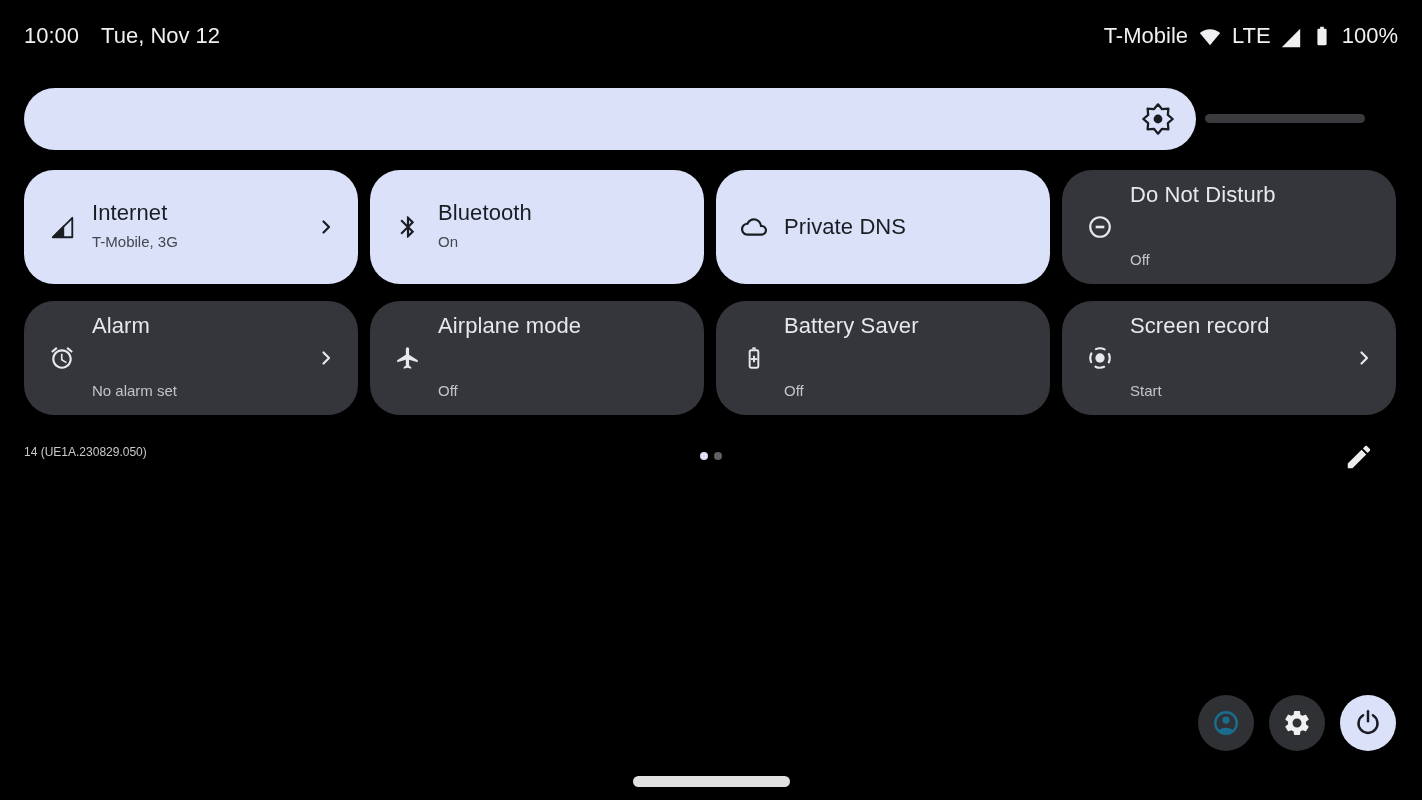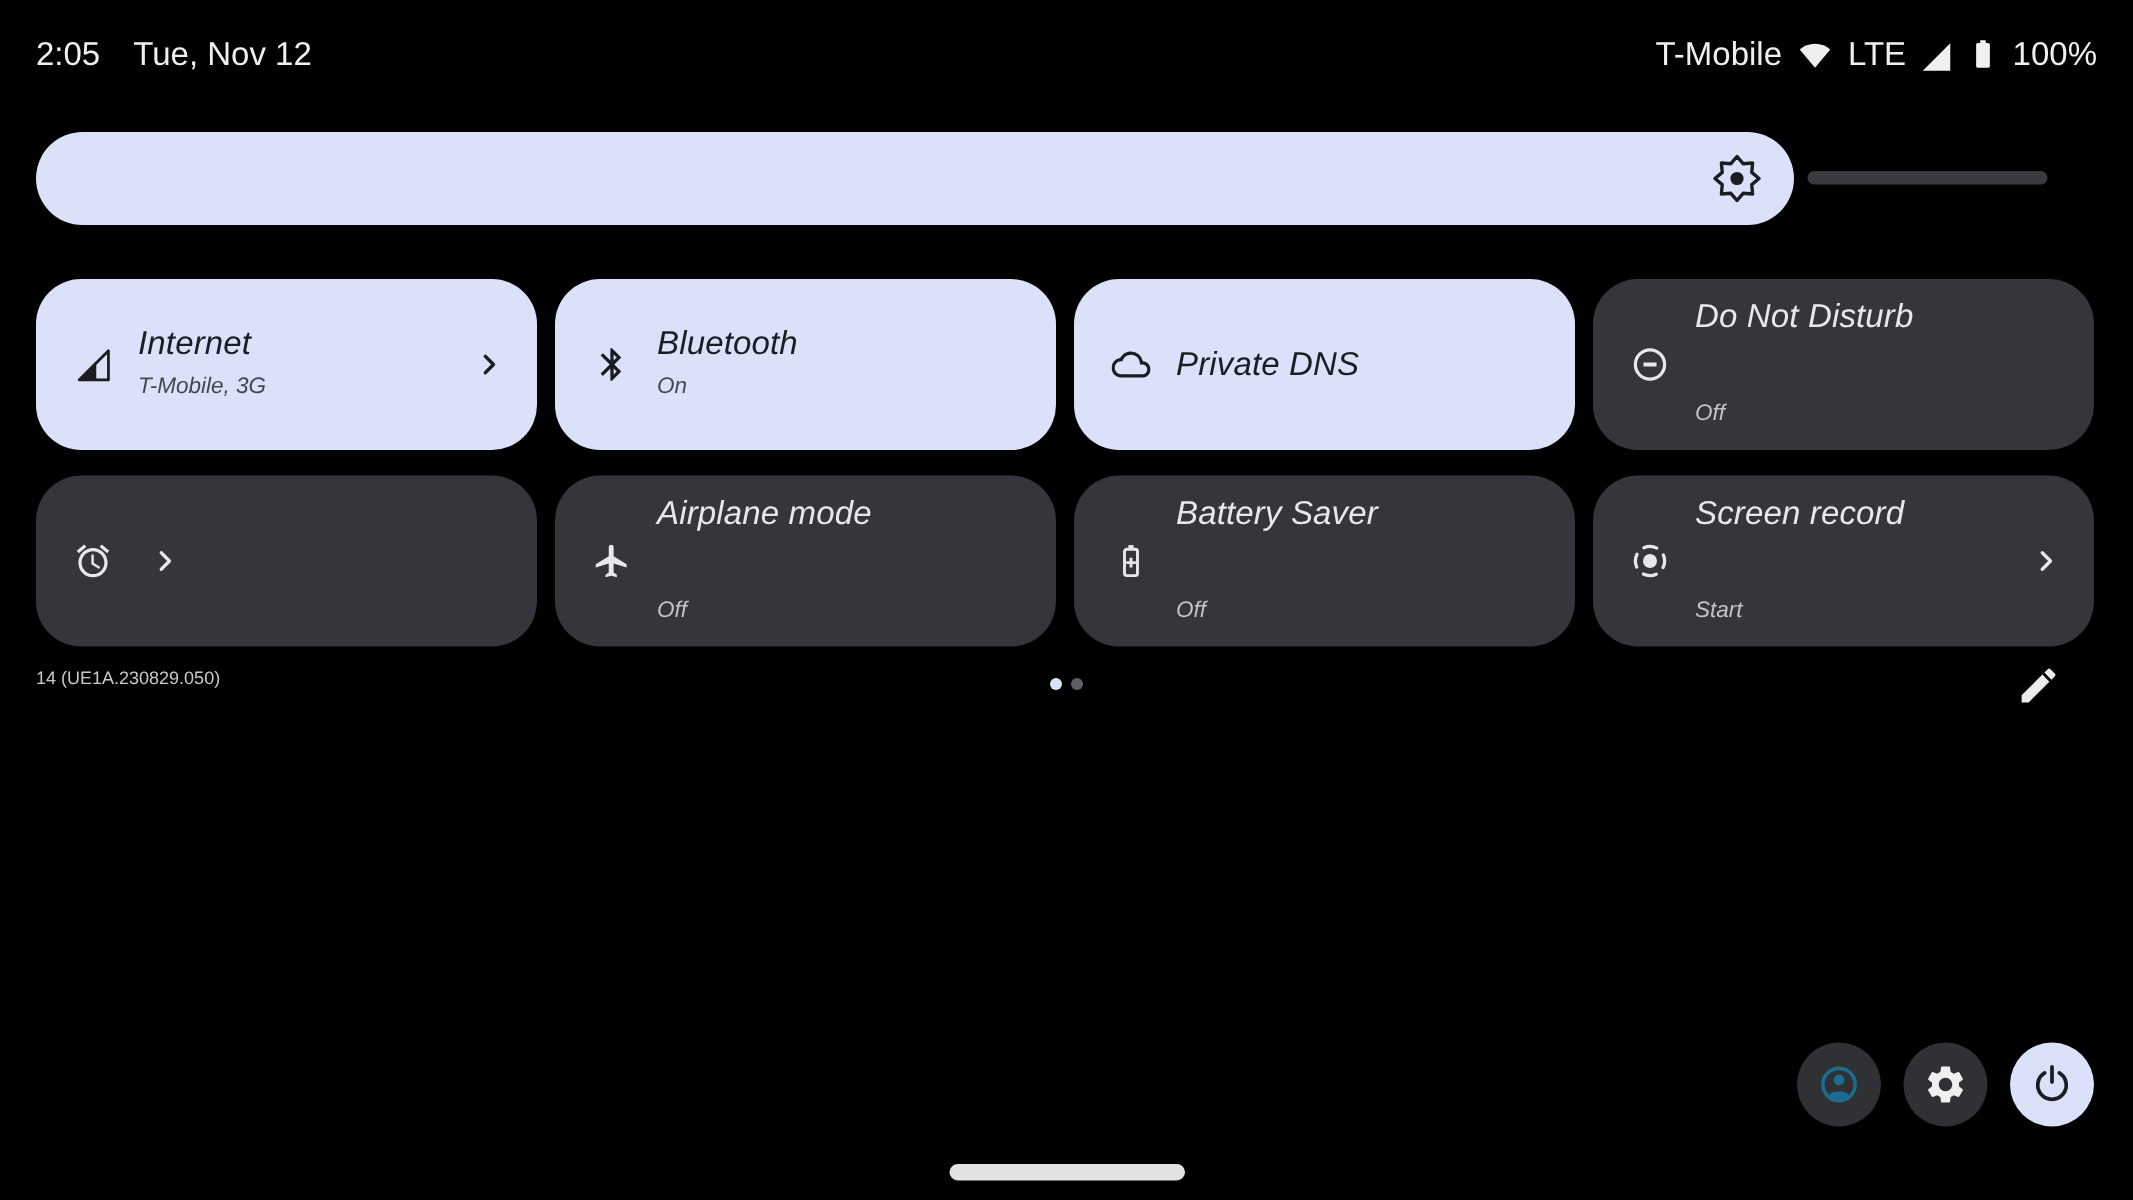--- a/index.html
+++ b/index.html
@@ -29,23 +29,23 @@
     display:flex; align-items:center; justify-content:flex-end;
     padding-right:22px;
   }
   .brightness-icon { width:32px; height:32px; color:#1b1d22; }
   .brightness-track {
     position:absolute; left:1205px; top:114px; width:160px; height:9px;
     background:#3b3b3f; border-radius:5px;
   }
   
   .tiles {
-    position:absolute; left:24px; top:186px; width:1372px;
+    position:absolute; left:24px; top:170px; width:1372px;
     display:grid; grid-template-columns:repeat(4,334px);
-    grid-auto-rows:114px; column-gap:12px; row-gap:17px;font-style:italic;
+    grid-auto-rows:114px; column-gap:12px; row-gap:17px;
   }
   .tile {
     border-radius:30px; display:flex; align-items:center;
     padding-left:25px; padding-right:20px; cursor:default;
   }
   .tile.active { background:#dbe1f9; color:#1a1d21; }
   .tile.inactive { background:#34363b; color:#e7e8ea; }
   .tile-icon { width:26px; height:26px; flex:0 0 26px; margin-right:17px; }
   .tile-icon svg { width:26px; height:26px; display:block; }
   .tile-text { display:flex; flex-direction:column; gap:3px; flex:1 1 auto; min-width:0; }
@@ -81,21 +81,21 @@
   .home-pill {
     position:absolute; left:633px; top:776px; width:157px; height:11px;
     border-radius:6px; background:#e2e2e2;
   }
 </style>
 </head>
 <body>
 
 <div class="statusbar">
   <div class="sb-left">
-    <span class="sb-time">2:05</span>
+    <span class="sb-time">10:00</span>
     <span class="sb-date">Tue, Nov 12</span>
   </div>
   <div class="sb-right">
     <span>T-Mobile</span>
     <span class="sb-icon">
       <svg width="26" height="26" viewBox="0 0 24 24" fill="#f0f0f2">
           <path d="M12 20.5 2.6 9.2C5.2 7 8.4 5.7 12 5.7s6.8 1.3 9.4 3.5L12 20.5z"></path>
         </svg>
     </span>
     <span>LTE</span>
@@ -178,20 +178,24 @@
       <span class="tile-sub">Off</span>
     </span>
   </div>
 
   <div class="tile inactive">
     <span class="tile-icon">
       <svg viewBox="0 0 24 24" fill="currentColor">
           <path d="M22 5.72l-4.6-3.86-1.29 1.53 4.6 3.86L22 5.72zM7.88 3.39 6.6 1.86 2 5.71l1.29 1.53 4.59-3.85zM12.5 8H11v6l4.75 2.85.75-1.23-4-2.37V8zM12 4c-4.97 0-9 4.03-9 9s4.02 9 9 9c4.97 0 9-4.03 9-9s-4.03-9-9-9zm0 16c-3.87 0-7-3.13-7-7s3.13-7 7-7 7 3.13 7 7-3.13 7-7 7z"></path>
         </svg>
     </span>
+    <span class="tile-text">
+      <span class="tile-title">Alarm</span>
+      <span class="tile-sub">No alarm set</span>
+    </span>
     <span class="tile-chevron">
       <svg viewBox="0 0 24 24" fill="none" stroke="currentColor" stroke-width="2.2" stroke-linecap="round" stroke-linejoin="round">
           <polyline points="9.5,6.5 15,12 9.5,17.5"></polyline>
         </svg>
     </span>
   </div>
 
   <div class="tile inactive">
     <span class="tile-icon">
       <svg viewBox="0 0 24 24" fill="currentColor">

